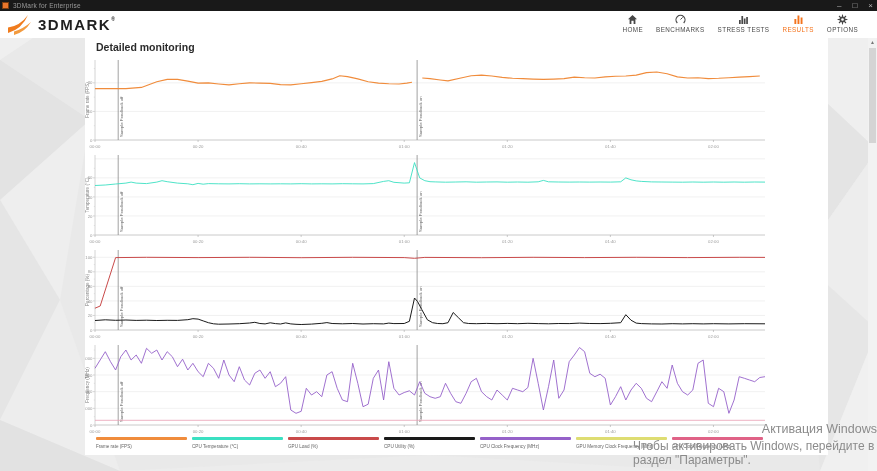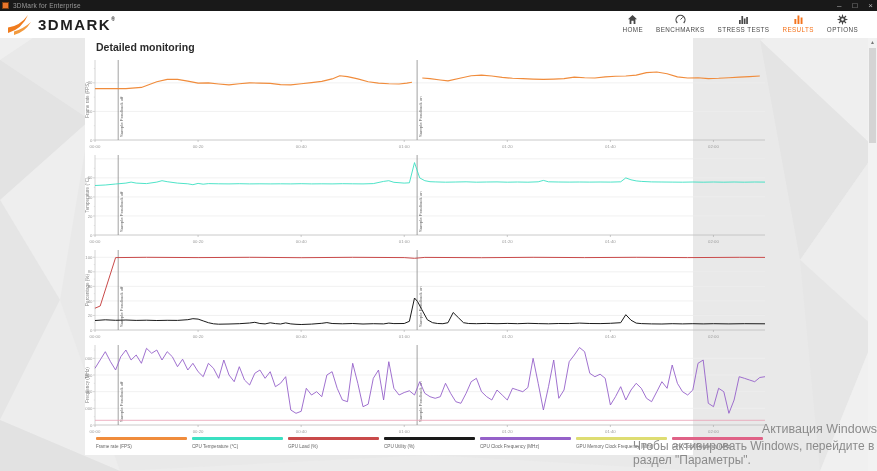--- a/index.html
+++ b/index.html
@@ -19,21 +19,21 @@
   #logo { position:absolute; left:7px; top:2px; display:flex; align-items:center; }
   #logo .logotext { font-size:15px; font-weight:bold; color:#1f1f1f; letter-spacing:1.5px; margin-left:4px; }
   #logo sup { font-size:5px; color:#1f1f1f; vertical-align:top; }
   #nav { position:absolute; right:17px; top:2px; display:flex; gap:9px; }
   .nav-item { display:flex; flex-direction:column; align-items:center; gap:1px; cursor:pointer; padding:1px 2px; }
   .nav-item .nav-label { font-size:6.3px; color:#4a4a4a; letter-spacing:.4px; }
   .nav-item.active .nav-label { color:#f4731c; }
   .nav-ico { height:11px; display:flex; align-items:flex-end; }
 
   
-  #panel { position:absolute; left:85px; top:38px; width:608px; height:417px; background:#ffffff; z-index:2; }
+  #panel { position:absolute; left:85px; top:38px; width:743px; height:417px; background:#ffffff; z-index:2; }
   #page-title { position:absolute; left:11px; top:3px; font-size:10.5px; font-weight:bold; color:#2b2b2b; }
   .chart-box { position:absolute; left:0; width:695px; height:94px; }
   #chart0 { top:20px; } #chart1 { top:115px; } #chart2 { top:210px; } #chart3 { top:305px; }
 
   
   #legend { position:absolute; left:11px; top:399px; display:flex; }
   .legend-item { width:96px; }
   .legend-swatch { width:91px; height:3px; border-radius:1px; }
   .legend-label { font-size:4.6px; color:#666; margin-top:4px; white-space:nowrap; }
 

